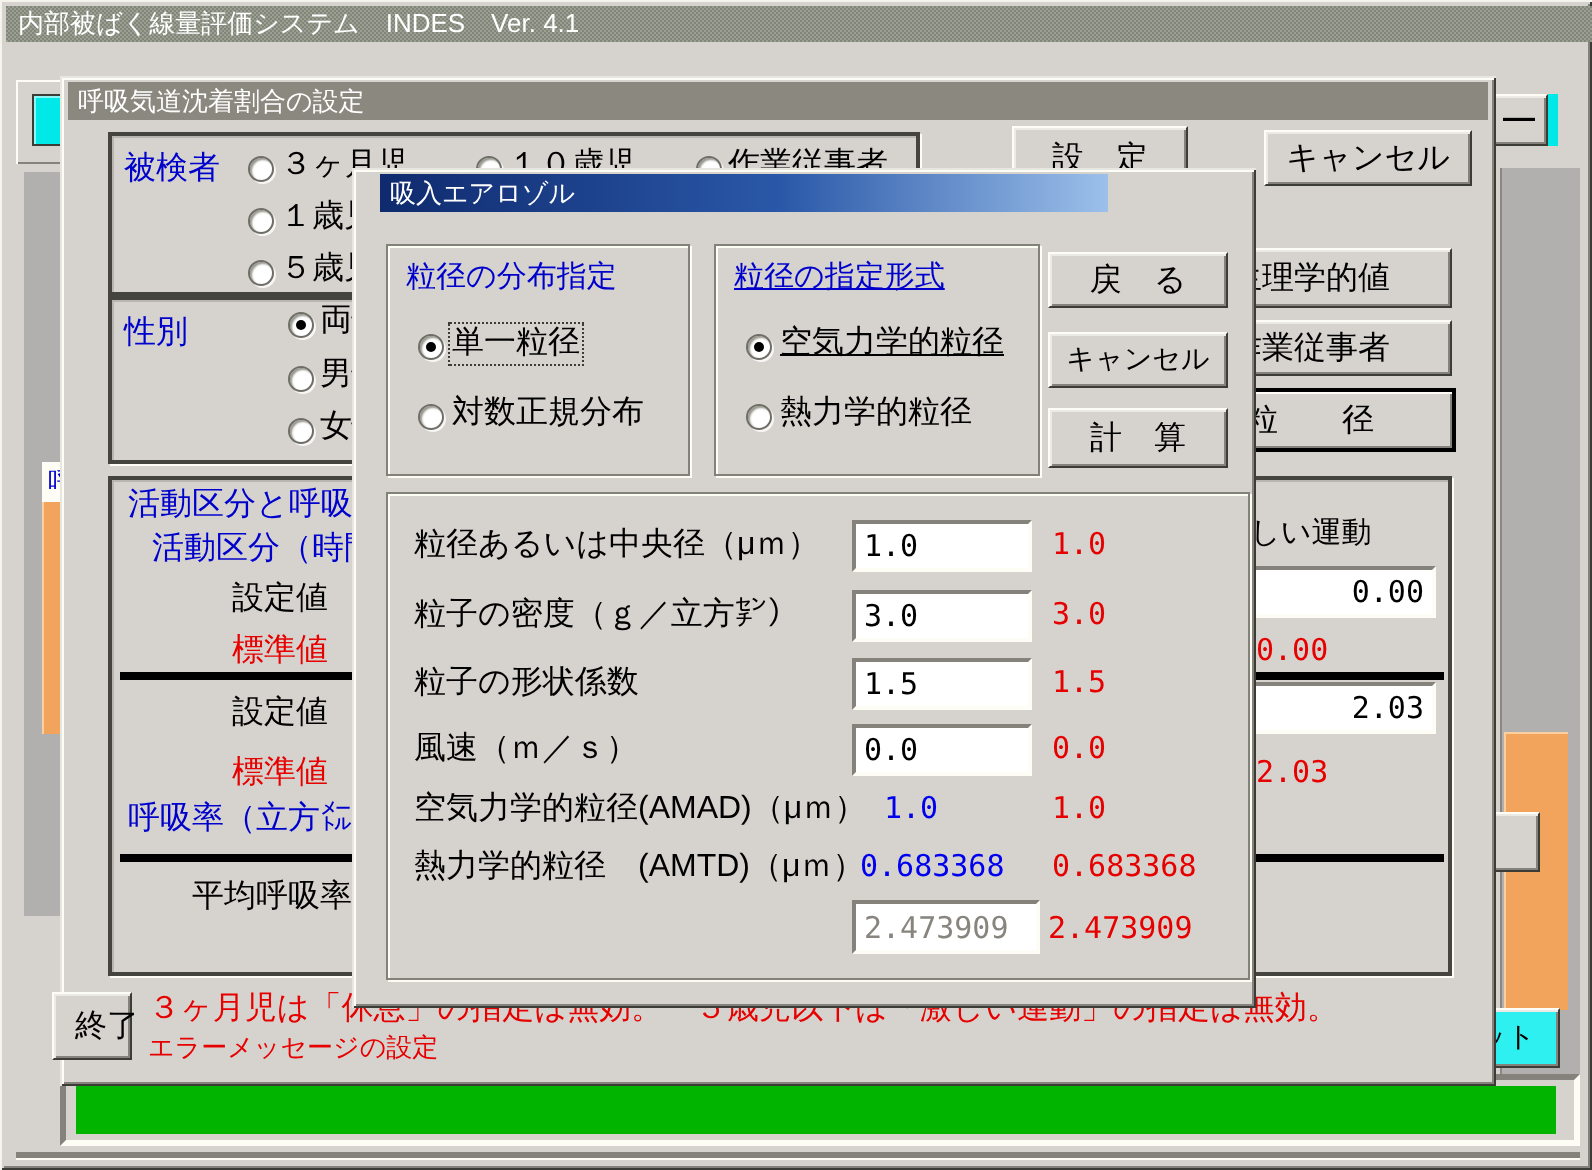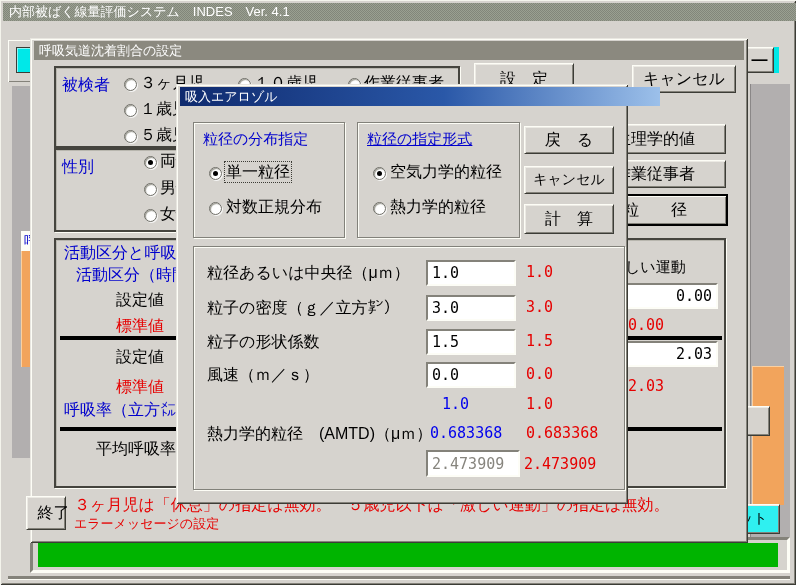--- a/index.html
+++ b/index.html
@@ -87,21 +87,21 @@
     <div class="lbl" style="left:110px;top:36px;">３ヶ月児</div>
     <span class="radio" style="left:208px;top:40px;"></span>
     <div class="lbl" style="left:224px;top:36px;">１０歳児</div>
     <span class="radio" style="left:318px;top:40px;"></span>
     <div class="lbl" style="left:334px;top:36px;">作業従事者</div>
     <span class="radio" style="left:94px;top:66px;"></span>
     <div class="lbl" style="left:110px;top:62px;">１歳児</div>
     <span class="radio" style="left:94px;top:92px;"></span>
     <div class="lbl" style="left:110px;top:88px;">５歳児</div>
 
-    <div class="btn" style="left:444px;top:25px;width:100px;height:32px;">
+    <div class="btn" style="left:476px;top:25px;width:88px;height:32px;">
       <span>設　定</span>
     </div>
     <div class="btn" style="left:602px;top:27px;width:104px;height:28px;">
       <span>キャンセル</span>
     </div>
 
     <div class="grp-dark" style="left:24px;top:110px;width:406px;height:84px;"></div>
     <div class="lbl blue" style="left:32px;top:120px;">性別</div>
     <span class="radio on" style="left:114px;top:118px;"></span>
     <div class="lbl" style="left:130px;top:114px;">両性</div>
@@ -141,35 +141,35 @@
 
     <div class="lbl red" style="left:44px;top:458px;">３ヶ月児は「休息」の指定は無効。　５歳児以下は「激しい運動」の指定は無効。</div>
     <div class="lbl red sm" style="left:44px;top:478px;">エラーメッセージの設定</div>
   </div>
 
   <div class="btn" style="left:26px;top:496px;width:40px;height:34px;z-index:15;padding-left:15px;">
     <span>終了</span>
   </div>
 
   <div class="dlg" style="left:176px;top:84px;width:452px;height:420px;z-index:20;">
-    <div class="tbar tbar-front" style="left:4px;top:3px;width:480px;">
+    <div class="tbar tbar-front" style="left:14px;top:3px;width:364px;">
       <span>吸入エアロゾル</span>
     </div>
 
     <div class="grp-lite" style="left:17px;top:38px;width:152px;height:116px;"></div>
     <div class="lbl blue" style="left:27px;top:46px;font-size:15px;">粒径の分布指定</div>
     <span class="radio on" style="left:33px;top:83px;"></span>
     <div class="lbl focusbox" style="left:50px;top:79px;">単一粒径</div>
     <span class="radio" style="left:33px;top:118px;"></span>
     <div class="lbl" style="left:50px;top:114px;">対数正規分布</div>
 
     <div class="grp-lite" style="left:181px;top:38px;width:163px;height:116px;"></div>
     <div class="lbl blue" style="left:191px;top:46px;font-size:15px;text-decoration:underline;">粒径の指定形式</div>
     <span class="radio on" style="left:197px;top:83px;"></span>
-    <div class="lbl" style="left:214px;top:79px;">空気力学的粒径</div>
+    <div class="lbl" style="left:214px;top:79px;text-decoration:underline;">空気力学的粒径</div>
     <span class="radio" style="left:197px;top:118px;"></span>
     <div class="lbl" style="left:214px;top:114px;">熱力学的粒径</div>
 
     <div class="btn" style="left:348px;top:42px;width:90px;height:28px;">
       <span>戻　る</span>
     </div>
     <div class="btn" style="left:348px;top:82px;width:90px;height:28px;font-size:14px;">
       <span>キャンセル</span>
     </div>
     <div class="btn" style="left:348px;top:120px;width:90px;height:30px;">
@@ -187,20 +187,21 @@
     <div class="lbl red mono" style="left:350px;top:215px;"><span>3.0</span></div>
 
     <div class="lbl" style="left:31px;top:249px;">粒子の形状係数</div>
     <input class="tb" style="left: 250px; top: 245px; width: 90px; height: 26px;" value="1.5">
     <div class="lbl red mono" style="left:350px;top:249px;"><span>1.5</span></div>
 
     <div class="lbl" style="left:31px;top:282px;">風速（ｍ／ｓ）</div>
     <input class="tb" style="left: 250px; top: 278px; width: 90px; height: 26px;" value="0.0">
     <div class="lbl red mono" style="left:350px;top:282px;"><span>0.0</span></div>
 
+    <div class="lbl" style="left:31px;top:312px;">空気力学的粒径(AMAD)（μｍ）</div>
     <div class="lbl mono" style="left:266px;top:312px;color:#0000ee;"><span>1.0</span></div>
     <div class="lbl red mono" style="left:350px;top:312px;"><span>1.0</span></div>
 
     <div class="lbl" style="left:31px;top:341px;">熱力学的粒径　(AMTD)（μｍ）</div>
     <div class="lbl mono" style="left:254px;top:341px;color:#0000ee;"><span>0.683368</span></div>
     <div class="lbl red mono" style="left:350px;top:341px;"><span>0.683368</span></div>
 
     <input class="tb dim" style="left: 250px; top: 366px; width: 94px; height: 27px;" value="2.473909">
     <div class="lbl red mono" style="left:348px;top:372px;"><span>2.473909</span></div>
   </div>

